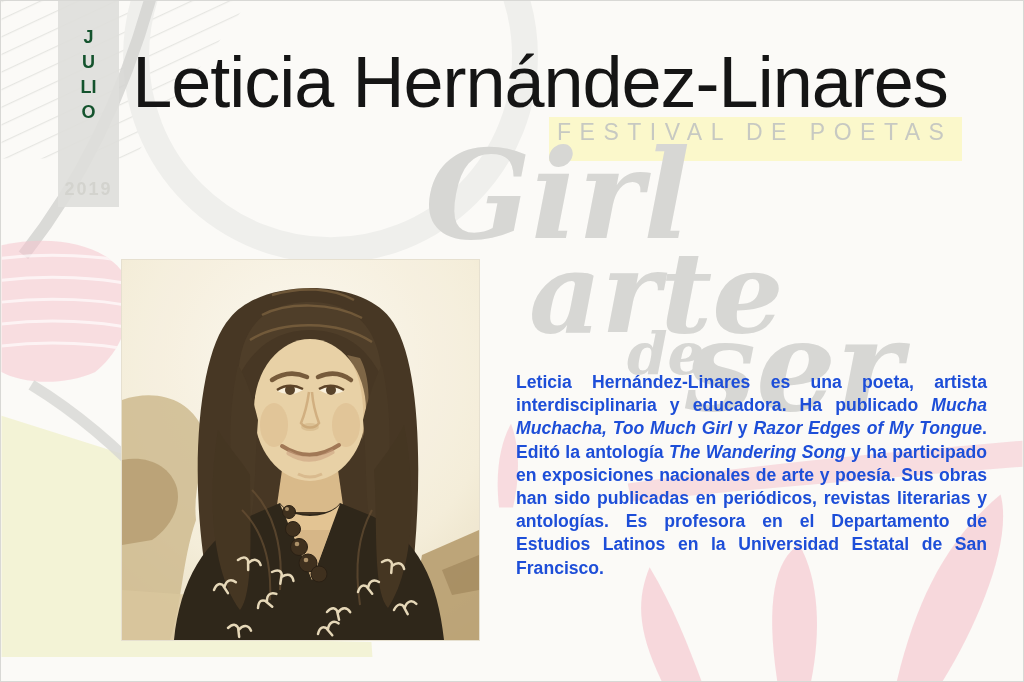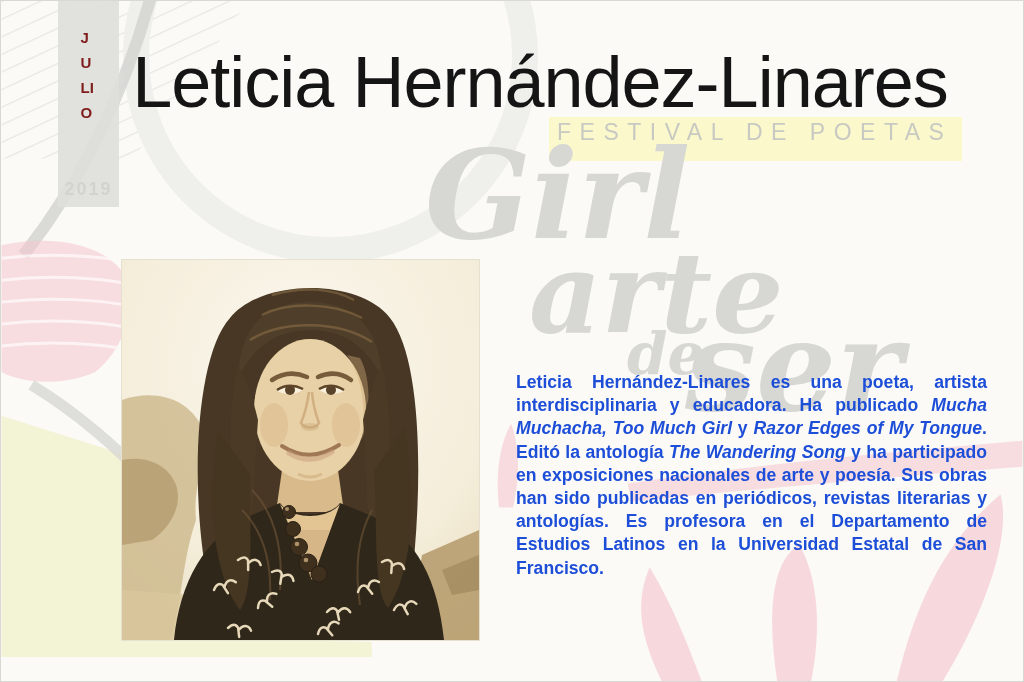--- a/index.html
+++ b/index.html
@@ -5,22 +5,22 @@
   html,body{margin:0;padding:0;background:#ffffff;}
   .slide{
     position:relative;width:1024px;height:682px;overflow:hidden;
     background:#fbfaf7;border:1px solid #d8d8d5;box-sizing:border-box;
     font-family:"Liberation Sans",sans-serif;
   }
   .bg{position:absolute;left:0;top:0;width:100%;height:100%;z-index:0;}
   
   .month-tab{position:absolute;left:57px;top:0;width:61px;height:206px;
     background:rgba(222,222,219,0.92);z-index:1;}
-  .month-vertical{margin:24px auto 0 auto;width:16px;font-size:15px;line-height:25px;
-    color:#7f1d1d;font-weight:bold;word-break:break-all;text-align:left;letter-spacing:0;}
+  .month-vertical{margin:24px auto 0 auto;width:16px;font-size:18px;line-height:25px;
+    color:#14532d;font-weight:bold;word-break:break-all;text-align:center;letter-spacing:0;}
   .year{position:absolute;bottom:7px;left:0;width:100%;text-align:center;
     font-size:18px;font-weight:bold;color:#d3d3ce;letter-spacing:2px;}
   
   .title{position:absolute;top:40px;left:0;width:100%;margin:0;z-index:3;
     text-align:center;font-size:72px;font-weight:400;color:#151515;
     letter-spacing:-1px;transform:translateX(28px);white-space:nowrap;}
   
   .festival{position:absolute;top:118px;left:548px;z-index:1;font-size:23px;
     letter-spacing:8.5px;color:#c7c9c2;white-space:nowrap;}
   .festival-hl{background:#fbf8cb;padding:2px 10px 16px 8px;}

